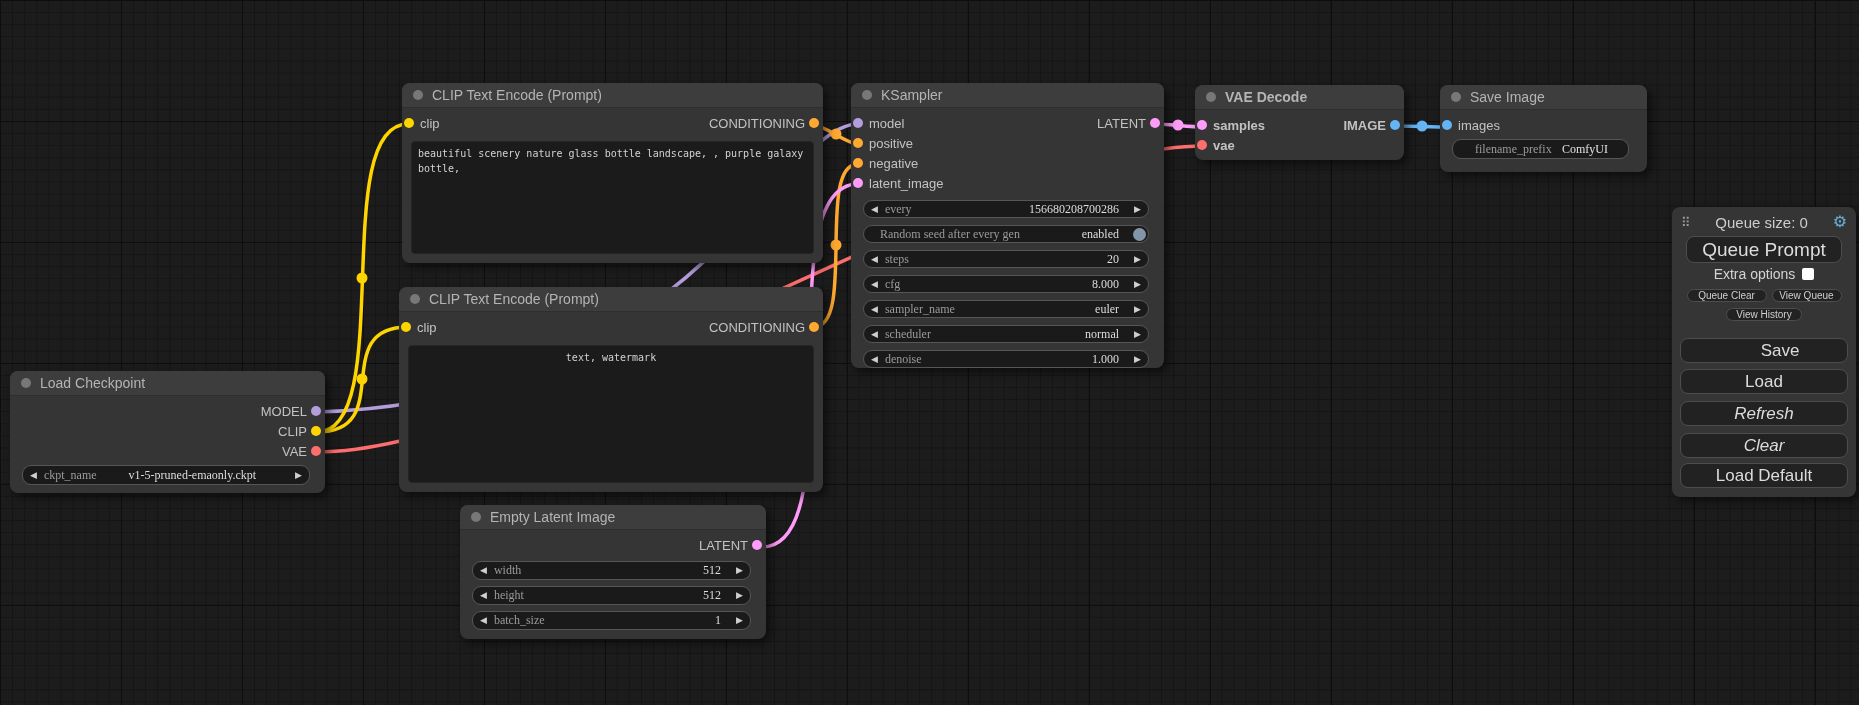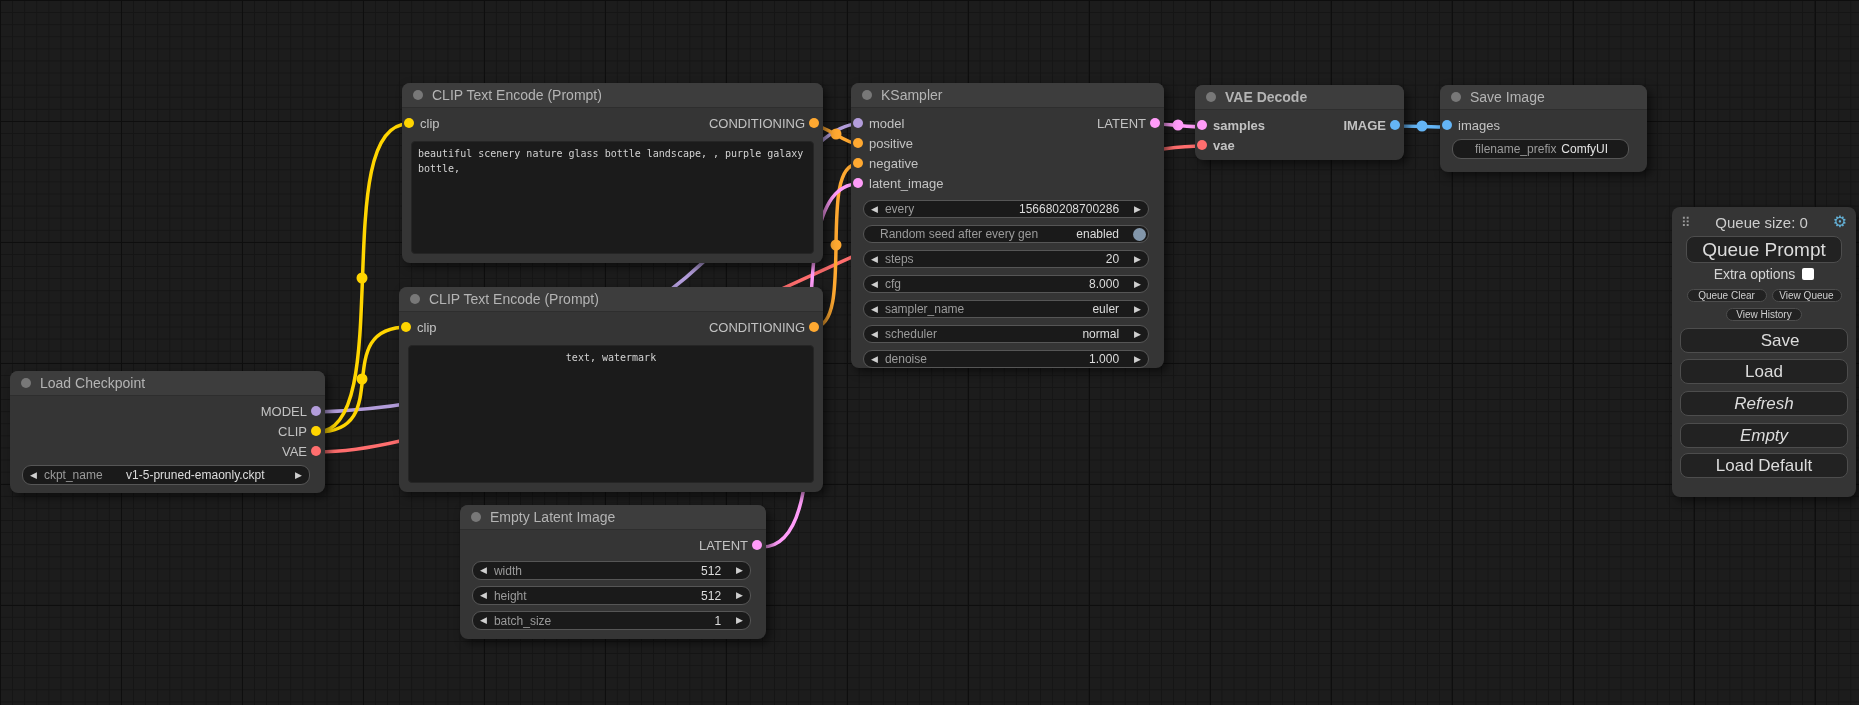--- a/index.html
+++ b/index.html
@@ -20,21 +20,21 @@
   .cdot{width:10px;height:10px;border-radius:50%;background:#787878;flex:0 0 auto;}
   .ttext{margin-left:9px;font-size:14px;color:#b4b4b4;white-space:nowrap;}
   .slots{padding-top:5px;}
   .row{position:relative;height:20px;display:flex;align-items:center;padding:0 18px;font-size:13px;color:#c2c2c2;}
   .slot-label{white-space:nowrap;}
   .out-label{margin-left:auto;}
   .dot{position:absolute;width:10px;height:10px;border-radius:50%;top:50%;transform:translateY(-50%);}
   .dot.in{left:2px;}
   .dot.out{right:4px;}
   .widget{height:16px;border:1px solid #565656;border-radius:9px;background:#1a1a1a;
-    display:flex;align-items:center;font-size:12px;margin:7px 15px 0 12px;padding:0;box-sizing:content-box;}
+    display:flex;align-items:center;font-size:12px;margin:7px 15px 0 12px;padding:0;box-sizing:content-box;font-family:Liberation Serif, serif;}
   .warr{color:#cfcfcf;font-size:9px;line-height:1;padding:0 7px;flex:0 0 auto;}
   .wlabel{color:#9b9b9b;white-space:nowrap;}
   .wvalue{flex:1;text-align:right;color:#dddddd;padding-right:8px;white-space:nowrap;}
   .wvalue.center{text-align:center;padding-right:0;}
   .toggle-pill .wlabel{padding-left:16px;}
   .toggle-circle{width:13px;height:13px;border-radius:50%;background:#8296aa;margin:0 2px 0 6px;flex:0 0 auto;}
   textarea.ptext{display:block;background:#1b1b1b;border:1px solid #252525;border-radius:4px;
     color:#d2d2d2;font-family:"DejaVu Sans Mono",monospace;font-size:10px;line-height:1.45;
     padding:5px 6px;margin:8px 9px 0 9px;resize:none;outline:none;box-sizing:border-box;}
   
@@ -48,21 +48,21 @@
   .qp-btn{display:block;background:#222222;border:1px solid #4d4d4d;border-radius:8px;color:#dcdcdc;
     text-align:center;box-sizing:border-box;cursor:pointer;}
   .qp-btn-big{width:156px;height:27px;margin:5px auto 0;font-size:19px;line-height:25px;}
   .qp-extra{margin-top:4px;height:14px;display:flex;align-items:center;justify-content:center;gap:7px;}
   .qp-extra-label{color:#d4d4d4;font-size:14px;}
   .qp-checkbox{width:12px;height:12px;background:#ffffff;border-radius:2px;}
   .qp-small-row{margin-top:8px;display:flex;justify-content:center;gap:5px;}
   .qp-btn-small{height:13px;font-size:10px;line-height:11px;border-radius:7px;color:#cfcfcf;}
   .qp-vh{display:block;margin:6px auto 0;width:76px;}
   .qp-btn-mid{width:168px;height:25px;margin:6px auto 0;font-size:17px;line-height:23px;}
-  .mt17{margin-top:7px;padding-left:32px;} .mt7{margin-top:7px;font-style:italic;} .mt5{margin-top:5px;}
+  .mt17{margin-top:17px;padding-left:32px;} .mt7{margin-top:7px;font-style:italic;} .mt5{margin-top:5px;}
 </style>
 </head>
 <body>
 
 <div id="canvas">
 
   <svg class="wires" width="1859" height="705">
     <g fill="none" stroke-width="3.5" stroke-linecap="round">
       <path d="M 317 412 C 700 400, 780 124, 858 124" stroke="#B39DDB"></path>
       <path d="M 317 432 C 397 432, 328 124, 408 124" stroke="#FFD500"></path>
@@ -290,17 +290,17 @@
       <span class="qp-checkbox"></span>
     </div>
     <div class="qp-small-row">
       <div class="qp-btn qp-btn-small" style="width:80px;">Queue Clear</div>
       <div class="qp-btn qp-btn-small" style="width:70px;">View Queue</div>
     </div>
     <div class="qp-btn qp-btn-small qp-vh">View History</div>
     <div class="qp-btn qp-btn-mid mt17">Save</div>
     <div class="qp-btn qp-btn-mid">Load</div>
     <div class="qp-btn qp-btn-mid mt7">Refresh</div>
-    <div class="qp-btn qp-btn-mid mt7">Empty</div>
+    <div class="qp-btn qp-btn-mid mt7">Clear</div>
     <div class="qp-btn qp-btn-mid mt5">Load Default</div>
   </div>
 
 </div>
 
 </body></html>

